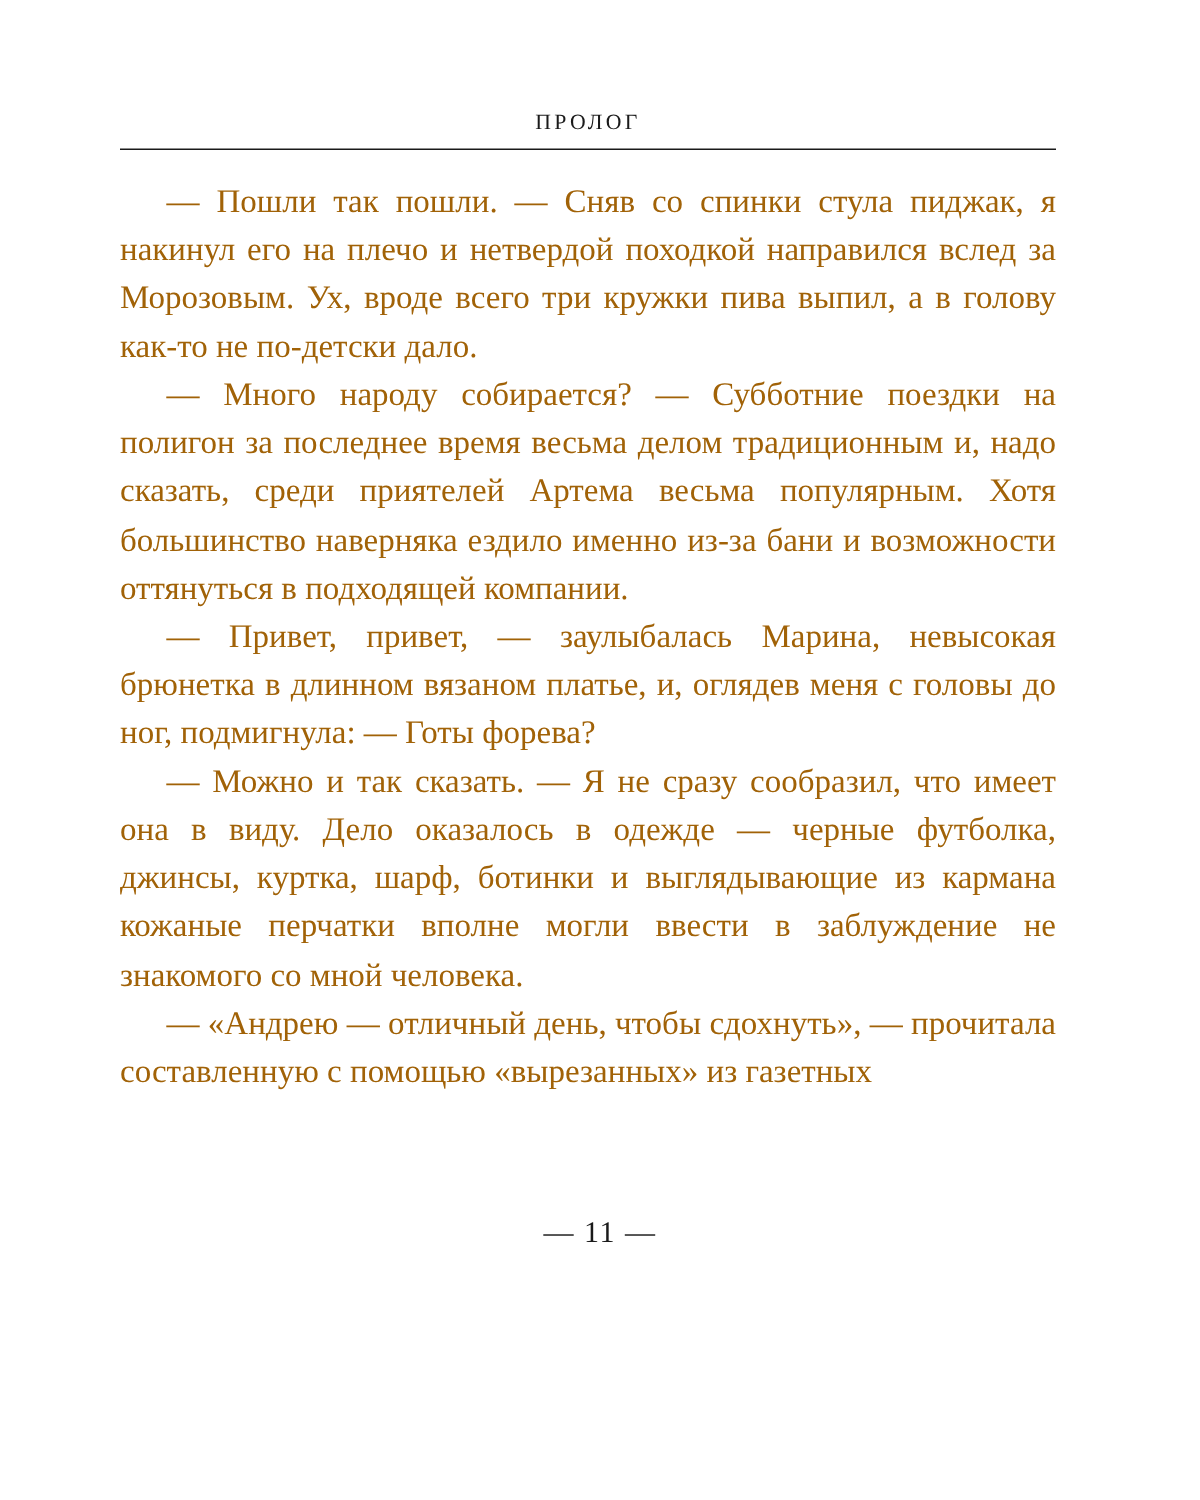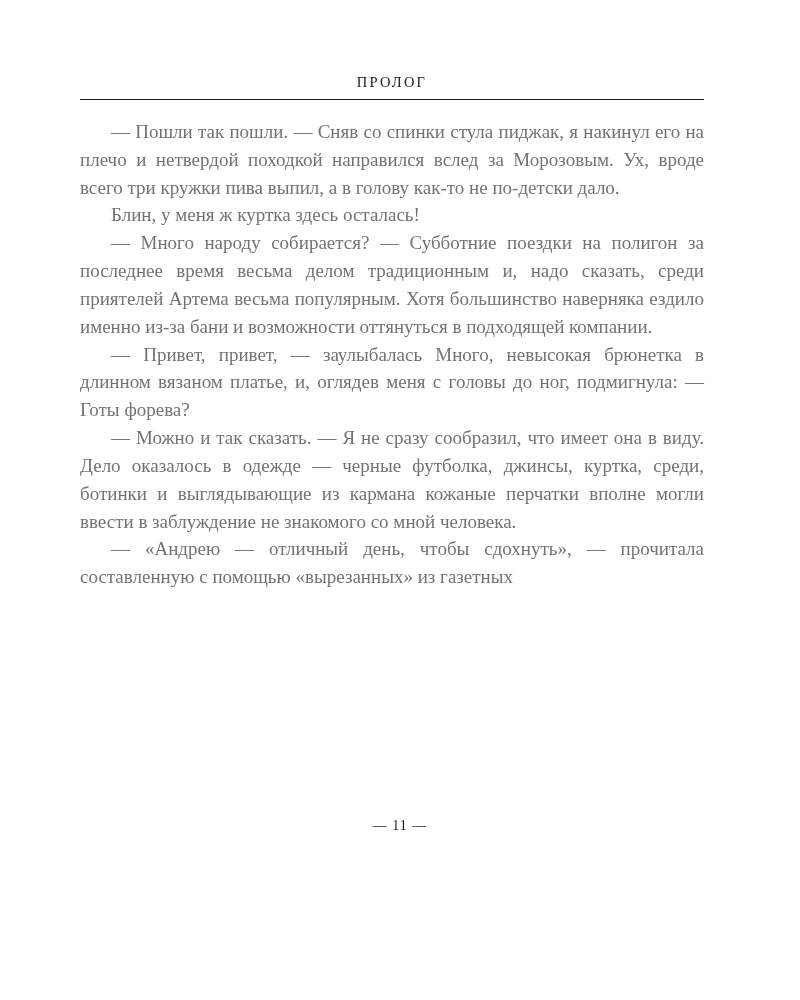--- a/index.html
+++ b/index.html
@@ -30,54 +30,53 @@
     text-transform: uppercase;
     margin: 0 0 8px 0;
   }
   .head-rule {
     border: 0;
     border-top: 1px solid #1a1a1a;
     margin: 0 0 18px 0;
     width: 100%;
   }
   .body-text {
-    font-size: 19px;
+    font-size: 22px;
     line-height: 1.465;
     text-align: justify;
     text-justify: inter-word;
     hyphens: manual;
-    color: #737373;
+    color: #a16207;
   }
   .body-text p {
     margin: 0;
     text-indent: 31px;
   }
   .folio {
     position: absolute;
     left: 0;
     right: 0;
     bottom: 58px;
     text-align: center;
-    font-size: 14px;
+    font-size: 20px;
     letter-spacing: 1px;
     color: #1a1a1a;
   }
 </style>
 </head>
 <body>
 
 <div class="page">
 
   <div class="running-head">ПРОЛОГ</div>
   <hr class="head-rule">
 
   <div class="body-text">
     <p>— Пошли так пошли. — Сняв со спинки стула пиджак, я накинул его на плечо и нетвердой походкой направился вслед за Морозовым. Ух, вроде всего три кружки пива выпил, а в голову как-то не по-детски дало.</p>
-    <p>Блин, у меня ж куртка здесь осталась!</p>
     <p>— Много народу собирается? — Субботние поездки на полигон за последнее время весьма делом традиционным и, надо сказать, среди приятелей Артема весьма популярным. Хотя большинство наверняка ездило именно из-за бани и возможности оттянуться в подходящей компании.</p>
-    <p>— Привет, привет, — заулыбалась Много, невысокая брюнетка в длинном вязаном платье, и, оглядев меня с головы до ног, подмигнула: — Готы форева?</p>
-    <p>— Можно и так сказать. — Я не сразу сообразил, что имеет она в виду. Дело оказалось в одежде — черные футболка, джинсы, куртка, среди, ботинки и выглядывающие из кармана кожаные перчатки вполне могли ввести в заблуждение не знакомого со мной человека.</p>
+    <p>— Привет, привет, — заулыбалась Марина, невысокая брюнетка в длинном вязаном платье, и, оглядев меня с головы до ног, подмигнула: — Готы форева?</p>
+    <p>— Можно и так сказать. — Я не сразу сообразил, что имеет она в виду. Дело оказалось в одежде — черные футболка, джинсы, куртка, шарф, ботинки и выглядывающие из кармана кожаные перчатки вполне могли ввести в заблуждение не знакомого со мной человека.</p>
     <p>— «Андрею — отличный день, чтобы сдохнуть», — прочитала составленную с помощью «вырезанных» из газетных</p>
   </div>
 
   <div class="folio">— 11 —</div>
 
 </div>
 
 </body></html>

